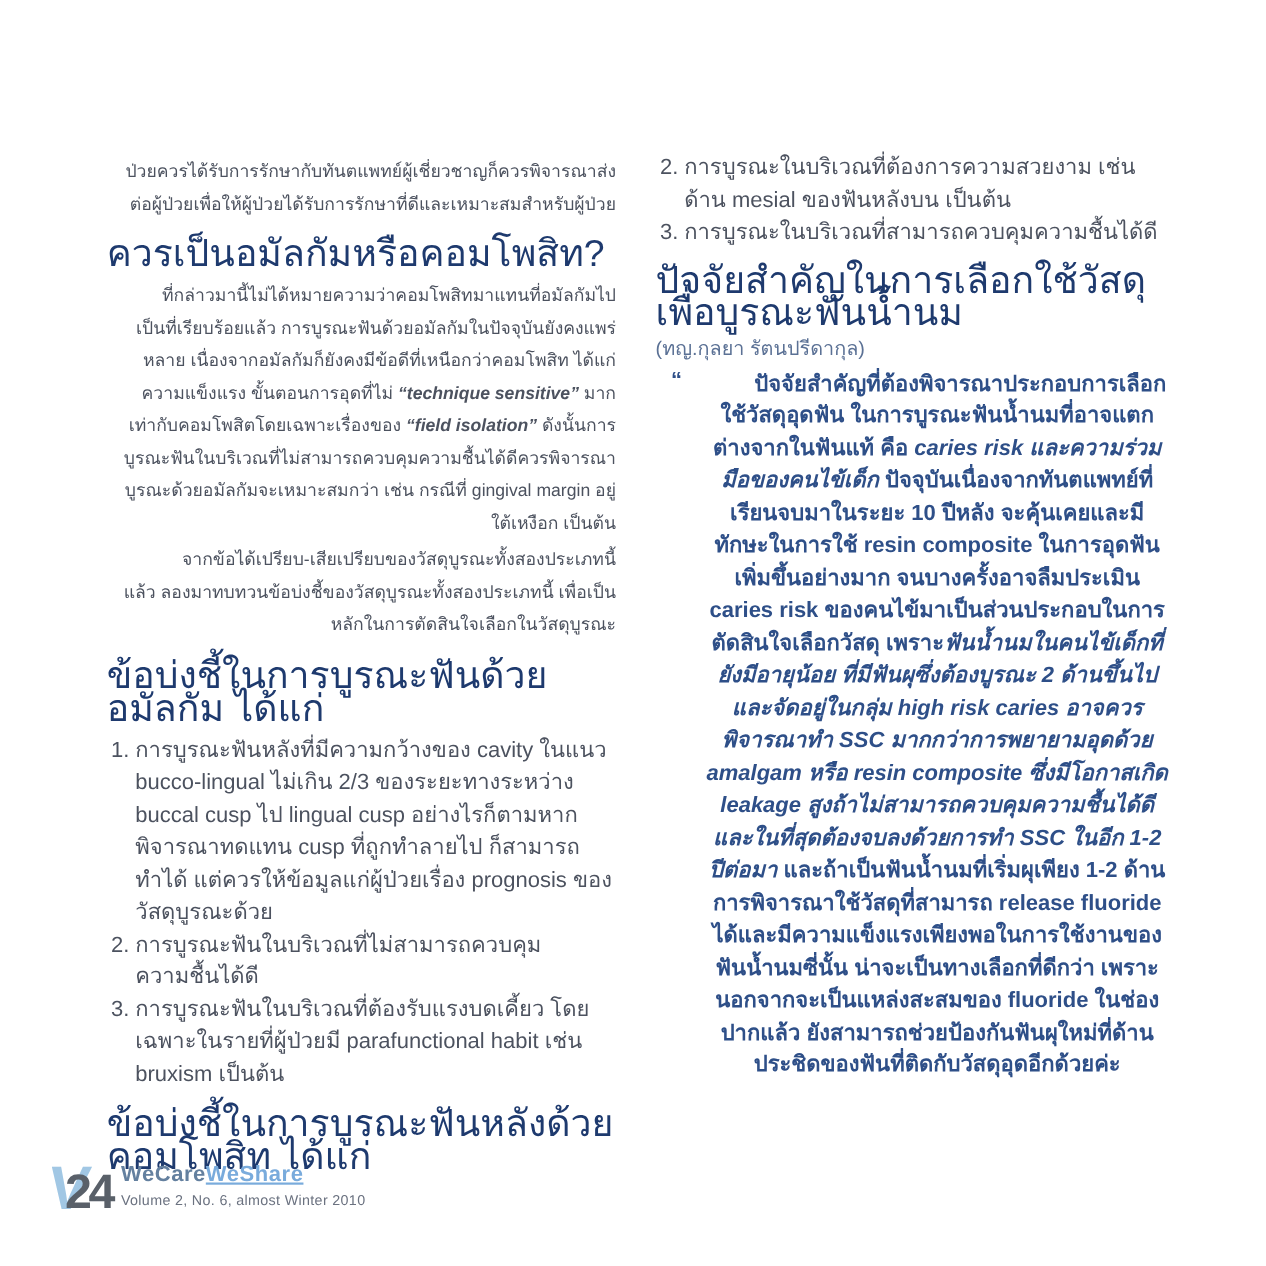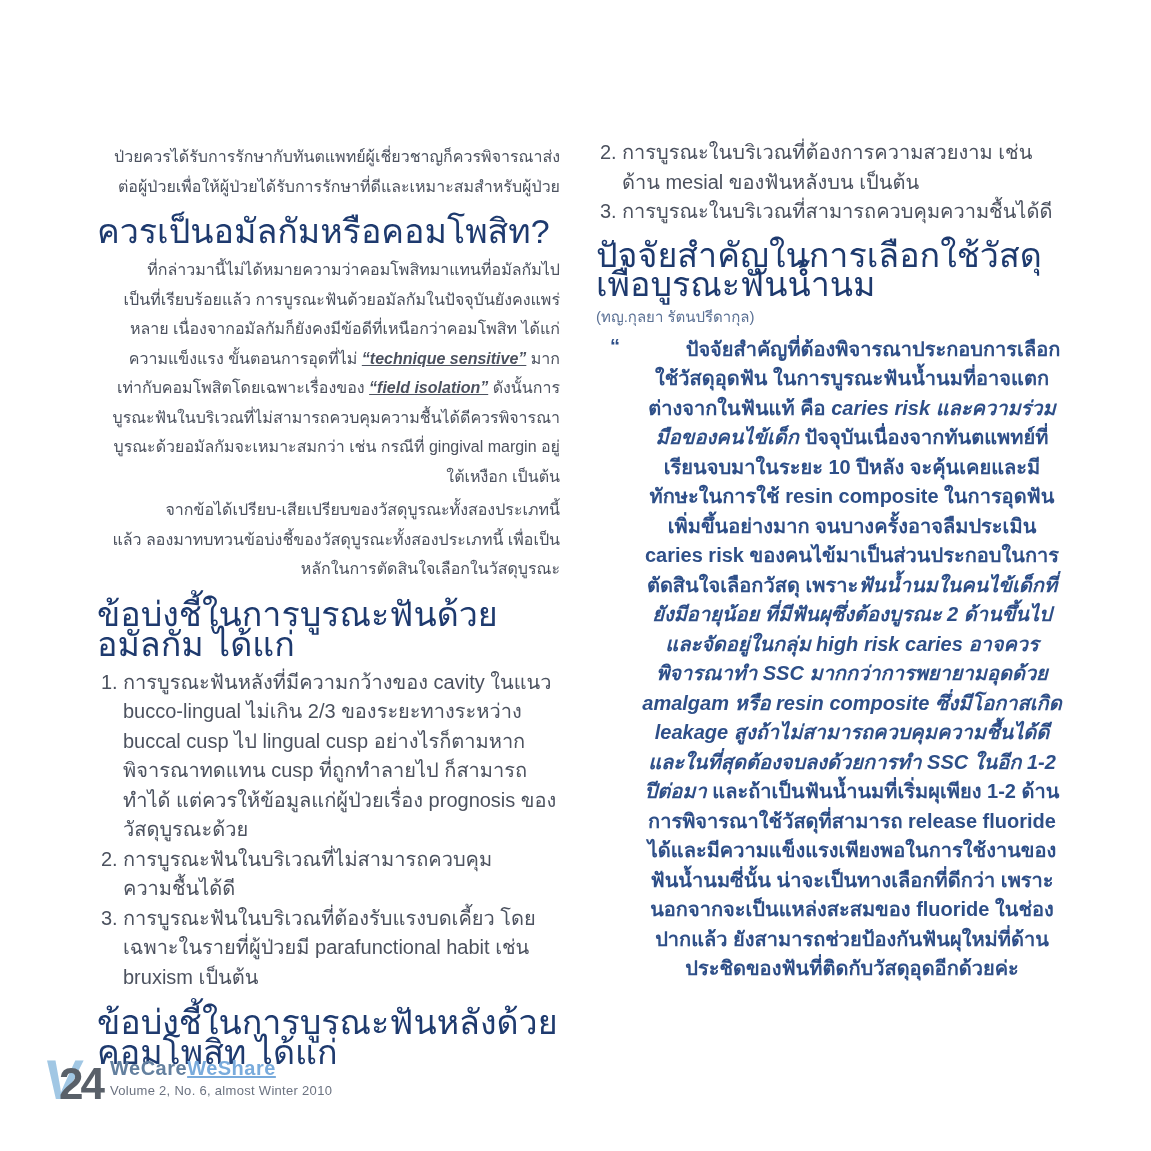--- a/index.html
+++ b/index.html
@@ -29,28 +29,28 @@
     color:var(--body-text);
     text-align:right;
   }
   .indent{text-indent:46px;}
   .heading{
     font-size:34px;line-height:30px;font-weight:400;
     color:var(--heading-navy);
     margin:15px 0 9px 0;
   }
   .heading.tight{line-height:29px;margin:14px 0 6px 0;}
-  .bi{font-weight:700;font-style:italic;text-decoration:underline;}
+  .bi{font-weight:700;font-style:italic;}
   .list{margin:0;padding:0;list-style:none;}
   .li{display:flex;align-items:flex-start;padding-left:4px;margin:0;}
   .li .num{flex:0 0 22px;font-size:20px;line-height:29.5px;color:var(--body-text);}
   .li .li-text{flex:1;font-size:20px;line-height:29.5px;color:var(--body-text);}
   .cont{padding-left:26px;}
   .byline{
-    font-size:15px;line-height:24px;margin:2px 0 6px 0;
+    font-size:18px;line-height:24px;margin:2px 0 6px 0;
     color:var(--byline-slate);
   }
   .quote{position:relative;margin:6px 0 0 44px;width:424px;}
   .qmark{
     position:absolute;left:-30px;top:0;
     font-size:20px;font-weight:700;color:var(--quote-blue);
   }
   .qtext{
     margin:0;text-indent:42px;
     font-size:20px;line-height:29.5px;font-weight:700;

